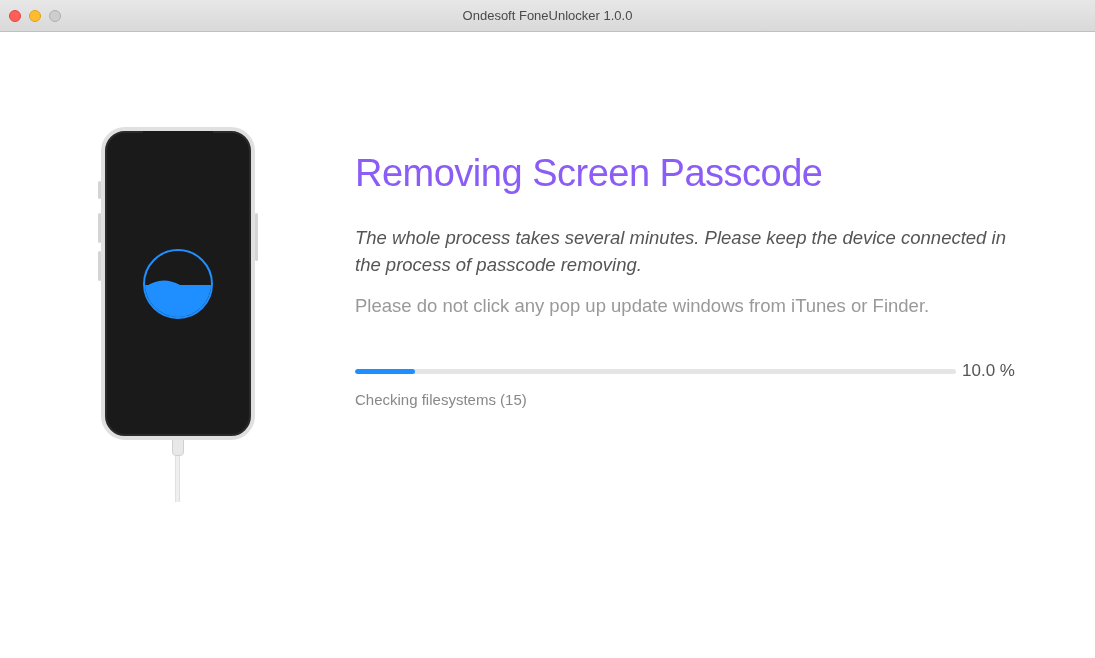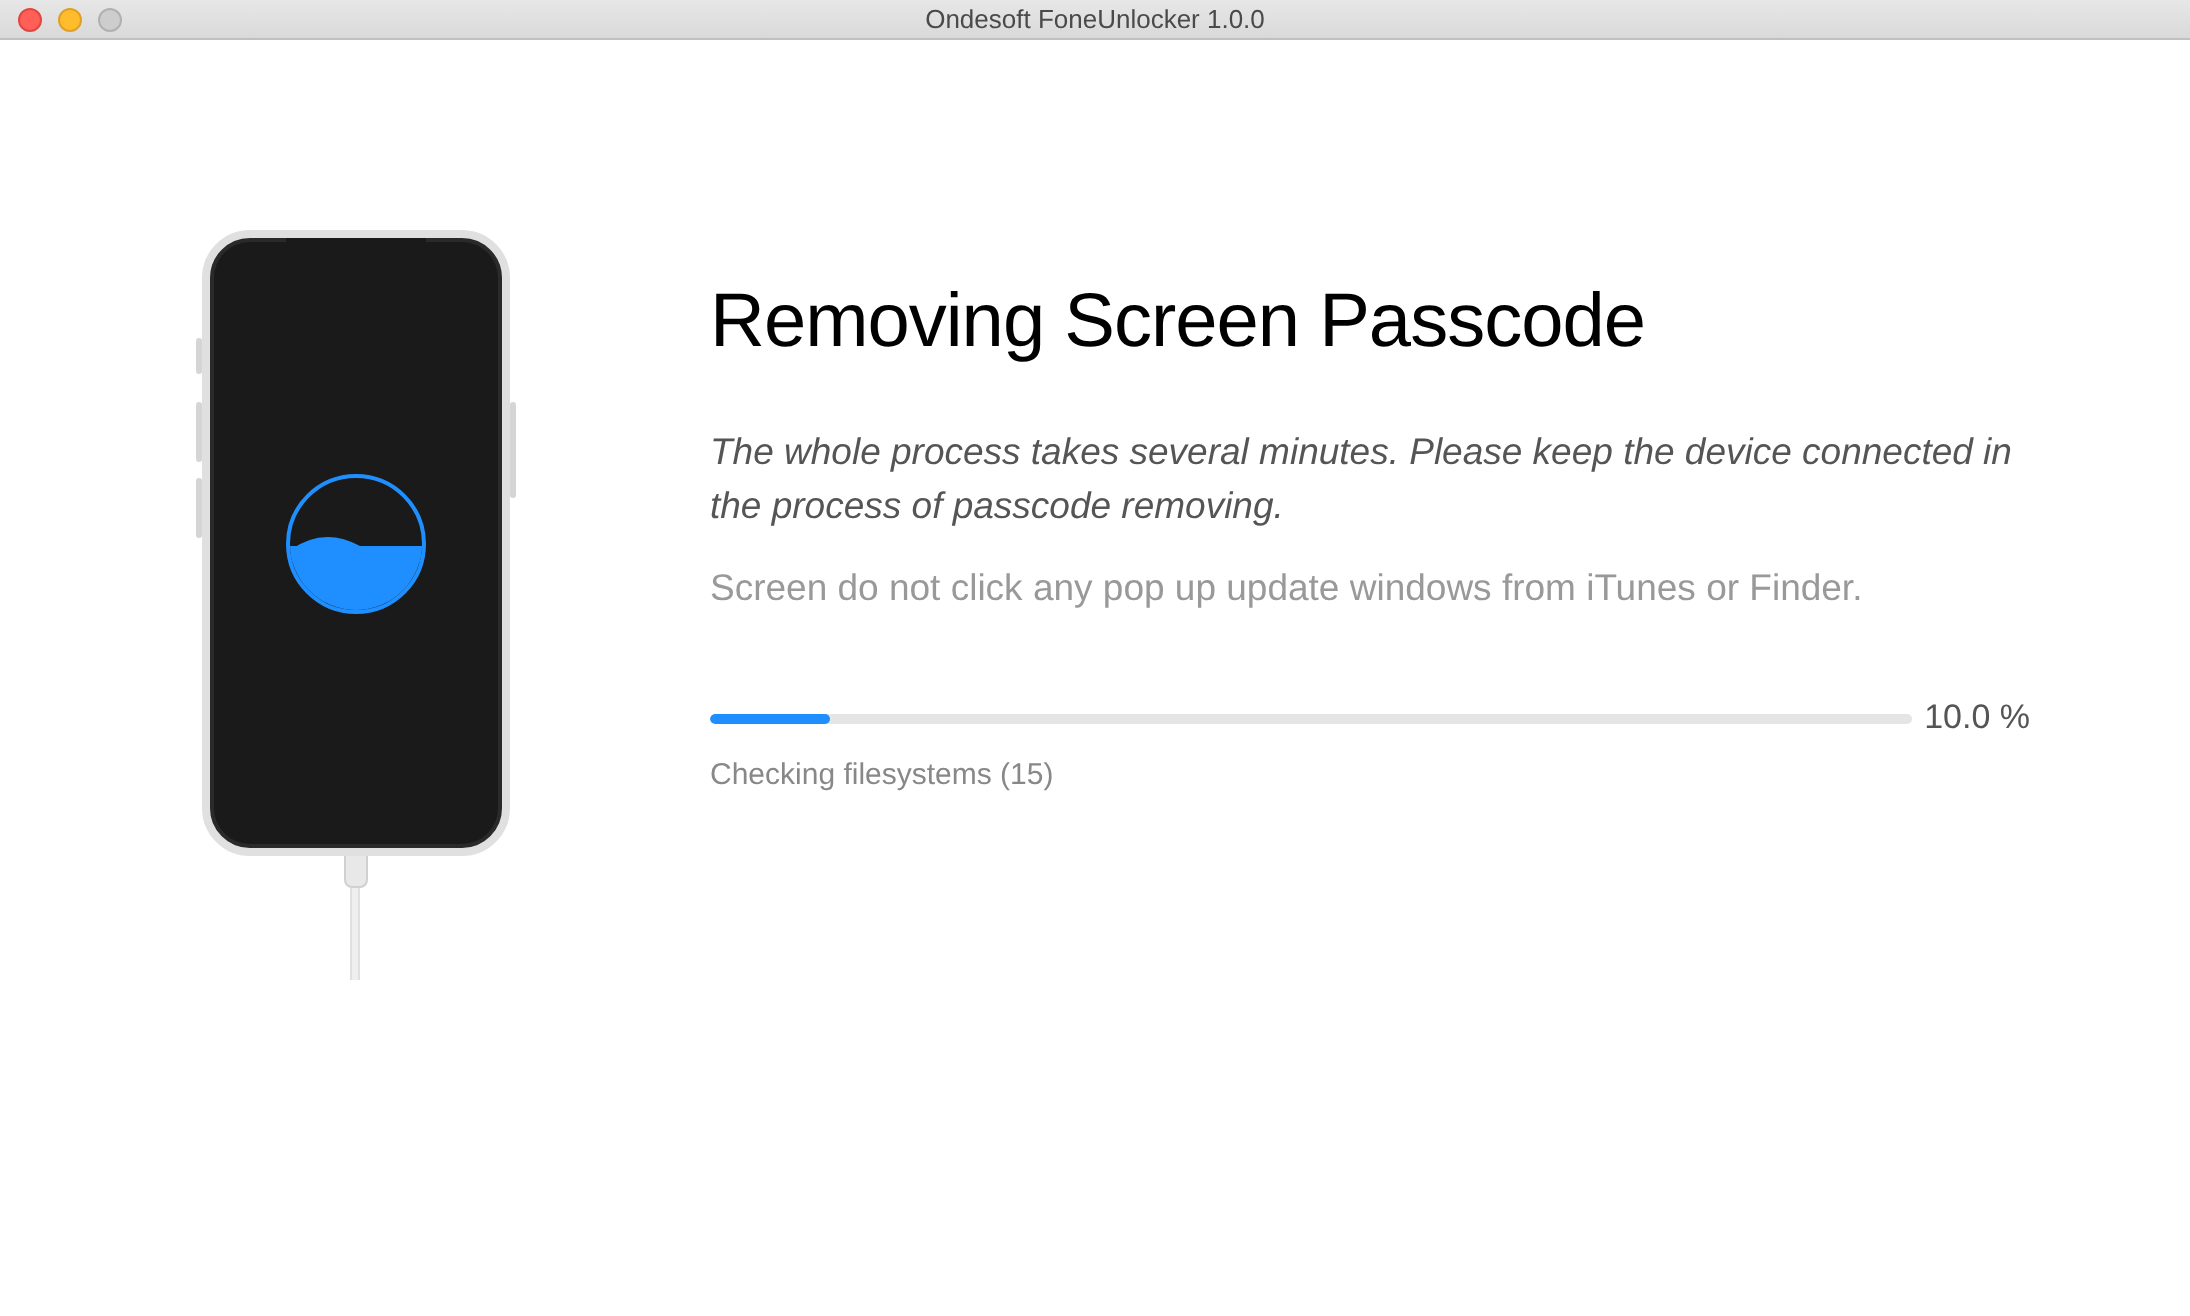--- a/index.html
+++ b/index.html
@@ -10,21 +10,21 @@
     
     body {
       width: 1095px;
       height: 658px;
       font-family: -apple-system, BlinkMacSystemFont, "Helvetica Neue", Helvetica, Arial, sans-serif;
       background: #ffffff;
       overflow: hidden;
     }
     
     .titlebar {
-      height: 20px;
+      height: 32px;
       background: linear-gradient(to bottom, #e7e7e7, #d9d9d9);
       border-bottom: 1px solid #c0c0c0;
       display: flex;
       align-items: center;
       position: relative;
     }
     
     .traffic-lights {
       display: flex;
       align-items: center;
@@ -200,21 +200,21 @@
     
     .text-section {
       flex: 1;
       padding-top: 120px;
       padding-right: 80px;
     }
     
     .heading {
       font-size: 38px;
       font-weight: 400;
-      color: #000000;
+      color: #8b5cf6;
       margin-bottom: 30px;
       letter-spacing: -0.5px;
     }
     
     .description {
       font-size: 18.5px;
       color: #555555;
       line-height: 1.45;
       margin-bottom: 14px;
       font-style: italic;
@@ -292,21 +292,21 @@
       <div class="cable">
         <div class="cable-connector"></div>
         <div class="cable-wire"></div>
       </div>
     </div>
   </div>
 
   <div class="text-section">
     <h1 class="heading">Removing Screen Passcode</h1>
     <p class="description">The whole process takes several minutes. Please keep the device connected in the process of passcode removing.</p>
-    <p class="warning">Screen do not click any pop up update windows from iTunes or Finder.</p>
+    <p class="warning">Please do not click any pop up update windows from iTunes or Finder.</p>
 
     <div class="progress-row">
       <div class="progress-bar">
         <div class="progress-fill" style="width:10%"></div>
       </div>
       <div class="progress-percent">10.0 %</div>
     </div>
     <div class="status-text">Checking filesystems (15)</div>
   </div>
 

